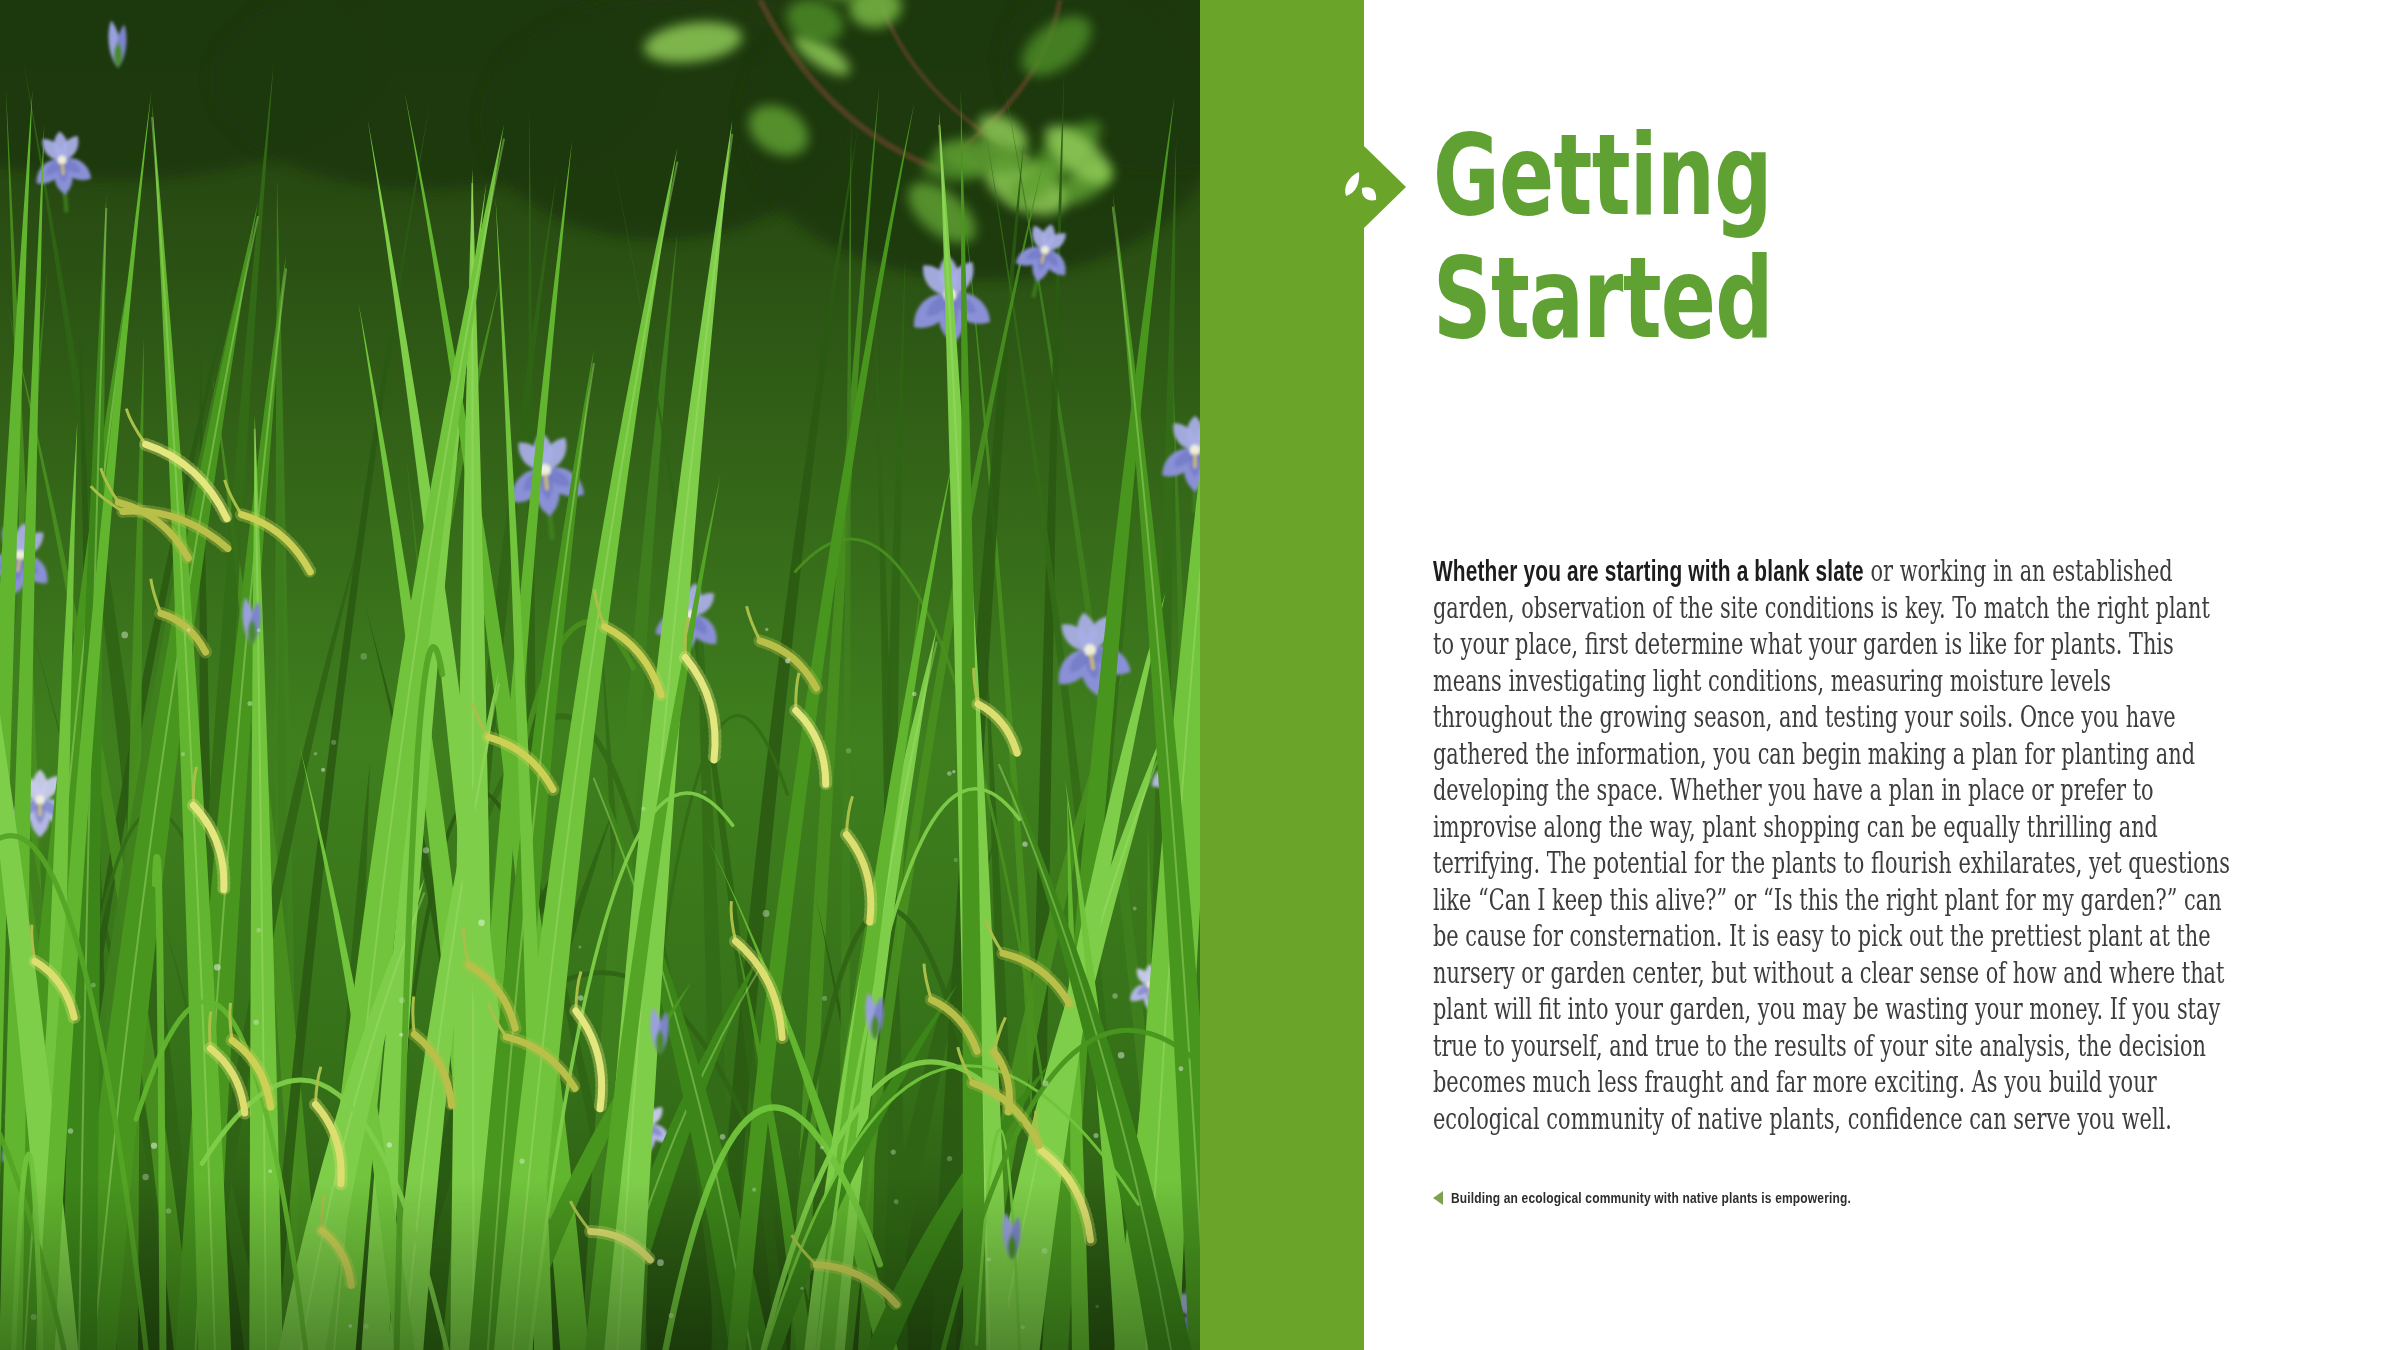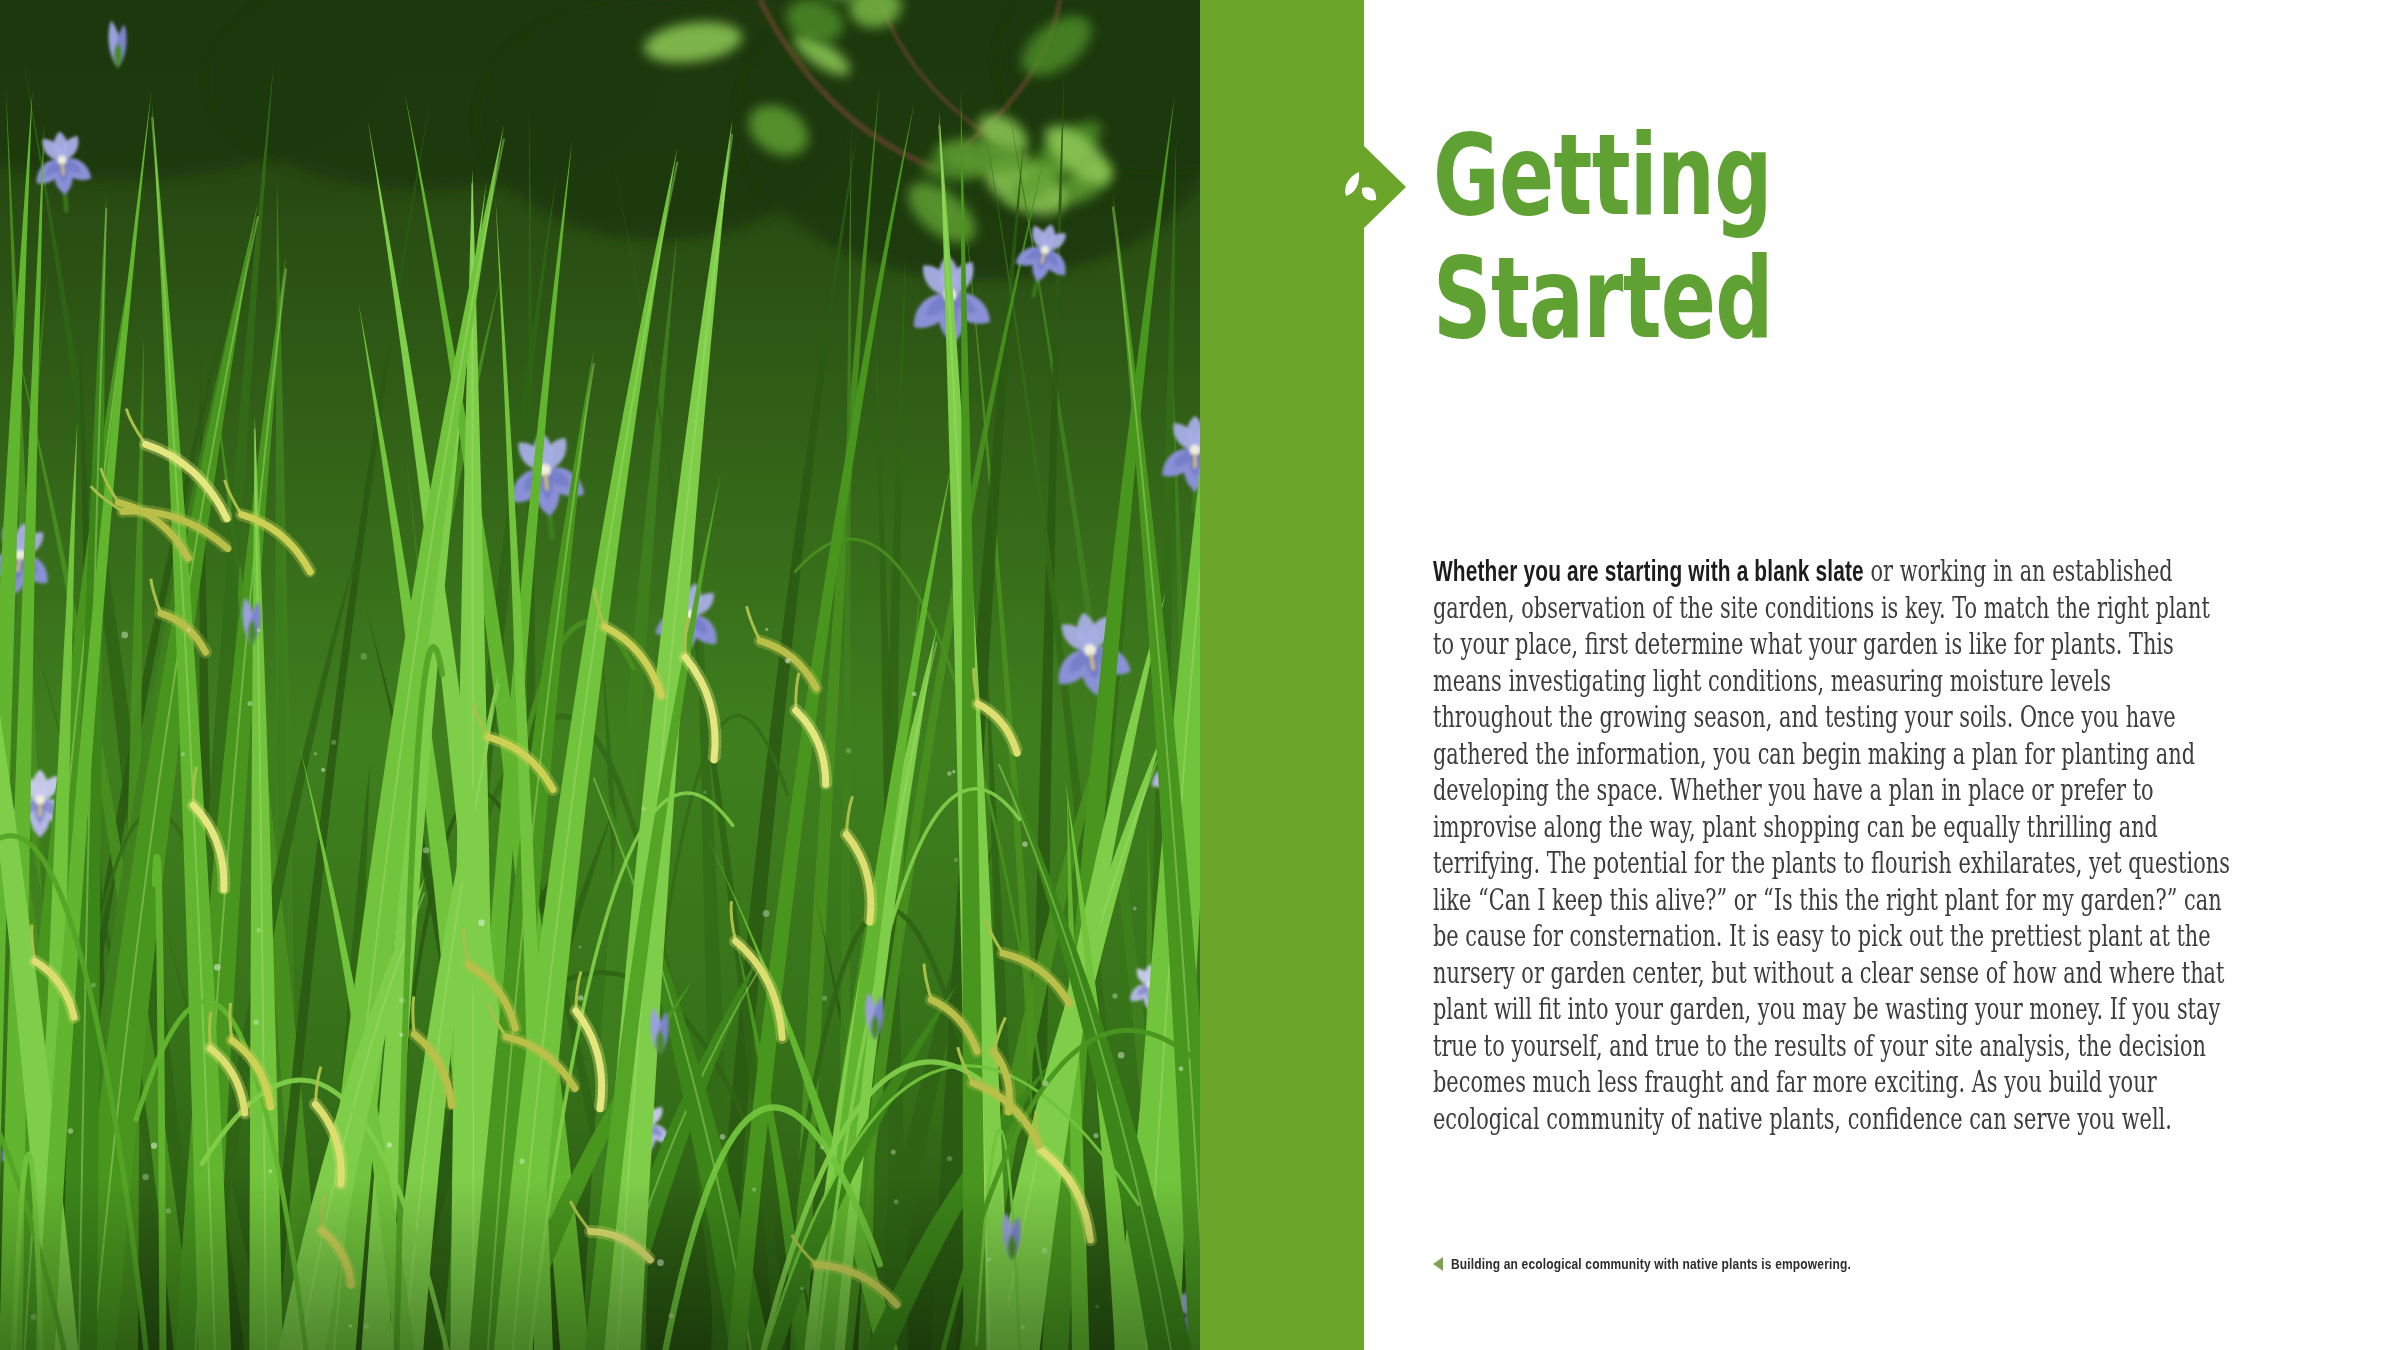--- a/index.html
+++ b/index.html
@@ -21,21 +21,21 @@
     transform:scaleX(0.72);transform-origin:left top;white-space:nowrap;}
   .title .line{display:block;}
 
   .body-copy{position:absolute;left:1433px;top:553px;width:1108px;margin:0;
     font-family:"DejaVu Serif",serif;font-size:29px;line-height:36.5px;
     color:var(--body-text,#3c3c3c);
     transform:scaleX(0.72);transform-origin:left top;text-align:left;}
   .body-copy b{font-family:"Liberation Sans",sans-serif;font-weight:700;
     color:var(--lead-text,#1c1c1c);letter-spacing:0.2px;}
 
-  .caption{position:absolute;left:1433px;top:1255px;display:flex;align-items:flex-start;}
+  .caption{position:absolute;left:1433px;top:1189px;display:flex;align-items:flex-start;}
   .caption .tri{width:0;height:0;margin-top:2px;
     border-top:7px solid transparent;border-bottom:7px solid transparent;
     border-right:10px solid var(--caption-marker,#7fa251);}
   .caption .cap-text{display:inline-block;margin-left:8px;
     font-family:"Liberation Sans",sans-serif;font-weight:700;font-size:15px;line-height:18px;
     color:var(--caption-text,#2d2d2d);letter-spacing:0.2px;white-space:nowrap;
     transform:scaleX(0.8);transform-origin:left top;}
 </style>
 </head>
 <body>

